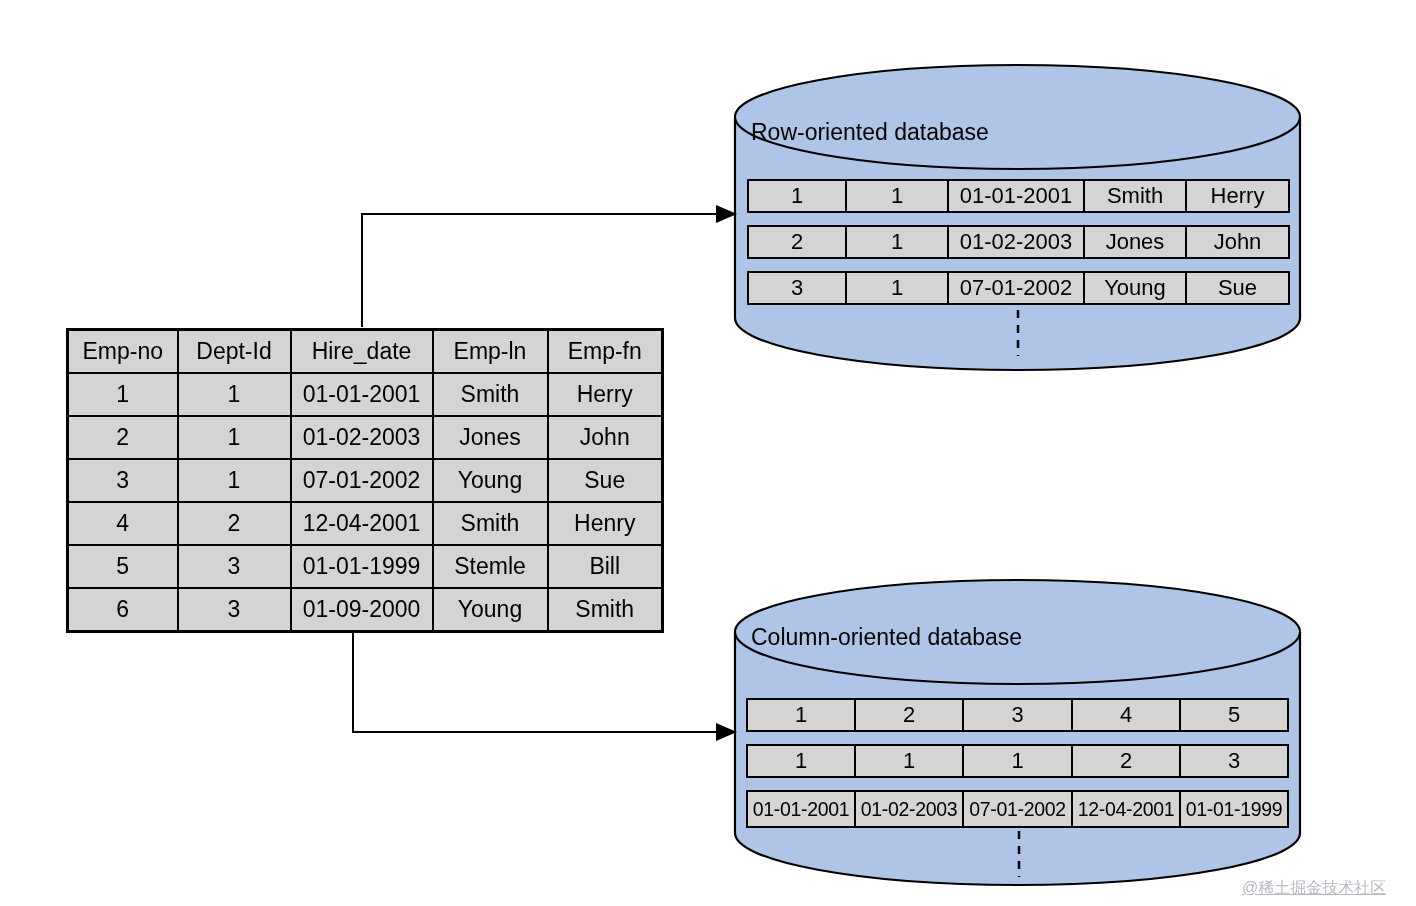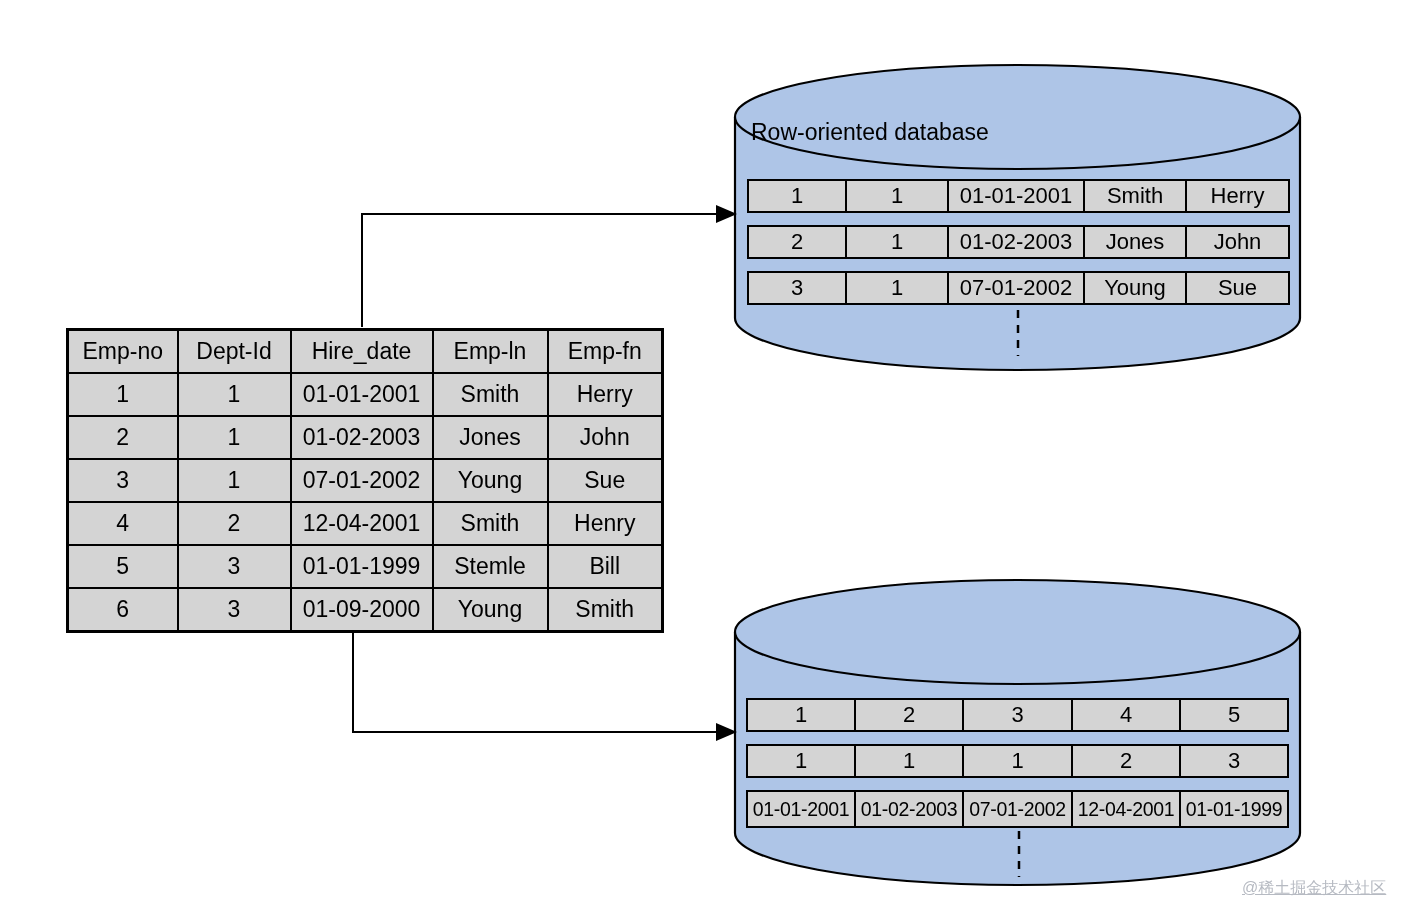--- a/index.html
+++ b/index.html
@@ -122,20 +122,21 @@
     <polygon class="arrow-head" points="737,214 716,205 716,223"></polygon>
 
     <polyline class="arrow-line" points="353,629 353,732 719,732"></polyline>
     <polygon class="arrow-head" points="737,732 716,723 716,741"></polygon>
 
     <line class="dash-line" x1="1018" y1="310" x2="1018" y2="356"></line>
     <line class="dash-line" x1="1019" y1="831" x2="1019" y2="877"></line>
   </svg>
 
   <div class="db-title row-db-title">Row-oriented database</div>
+  <div class="db-title col-db-title">Column-oriented database</div>
 
   <table class="emp-table">
     <colgroup>
       <col style="width:110px">
       <col style="width:113px">
       <col style="width:142px">
       <col style="width:115px">
       <col style="width:115px">
     </colgroup>
     <thead id="emp-thead">

